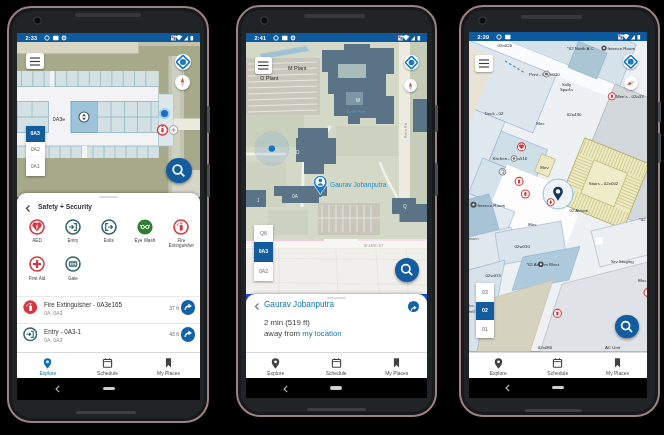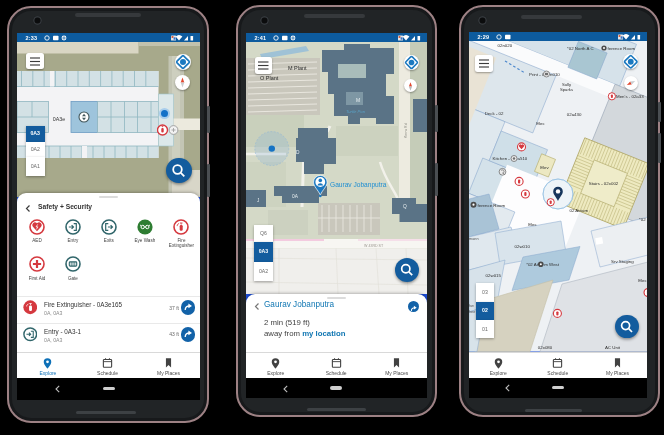--- a/index.html
+++ b/index.html
@@ -474,21 +474,21 @@
           <path d="M5.5 1.5 2.5 4.5 5.5 7.5" fill="none" stroke="#777" stroke-width="1.2"></path>
         </svg>
     <div style="position:absolute;left:18.5px;top:5.5px;font-size:8.2px;color:#1177b3;">Gaurav Jobanputra</div>
     <div style="position:absolute;left:162px;top:6.8px;width:11.5px;height:11.5px;border-radius:50%;background:#1262a8;">
       <svg width="11.5" height="11.5" viewBox="0 0 14.5 14.5">
             <path d="M4.2 10c0-3 2-4 4.2-4" stroke="#fff" stroke-width="1.3" fill="none"></path>
             <path d="M7.4 3.6l3.6 2.3-3.6 2.3z" fill="#fff"></path>
           </svg>
     </div>
     <div style="position:absolute;left:18.5px;top:23.5px;font-size:7.8px;color:#3f3f3f;text-align:right;">2 min (519 ft)</div>
-    <div style="position:absolute;left:18.5px;top:34.5px;font-size:7.8px;color:#3f3f3f;">away from <span style="color:#1177b3;font-weight:bold;">my location</span></div>
+    <div style="position:absolute;left:18.5px;top:34.5px;font-size:7.8px;color:#3f3f3f;">away from <span style="color:#1177b3;">my location</span></div>
   </div>
 
   <div class="navbar" style="top:318.5px;height:26.5px;">
     <div class="navitem" style="left:30.2px;"><svg width="11" height="12" viewBox="0 0 12 13">
             <path d="M6 1.2a4.1 4.1 0 0 1 4.1 4.1c0 3.1-4.1 7.2-4.1 7.2s-4.1-4.1-4.1-7.2A4.1 4.1 0 0 1 6 1.2z" fill="#424242"></path>
             <circle cx="6" cy="5.2" r="1.5" fill="#fff"></circle>
           </svg>Explore</div>
     <div class="navitem" style="left:90.7px;"><svg width="11" height="12" viewBox="0 0 12 13">
             <rect x="1.5" y="2.6" width="9" height="8.6" rx="1" fill="none" stroke="#424242" stroke-width="1.2"></rect>
             <line x1="1.5" y1="5" x2="10.5" y2="5" stroke="#424242" stroke-width="1"></line>

